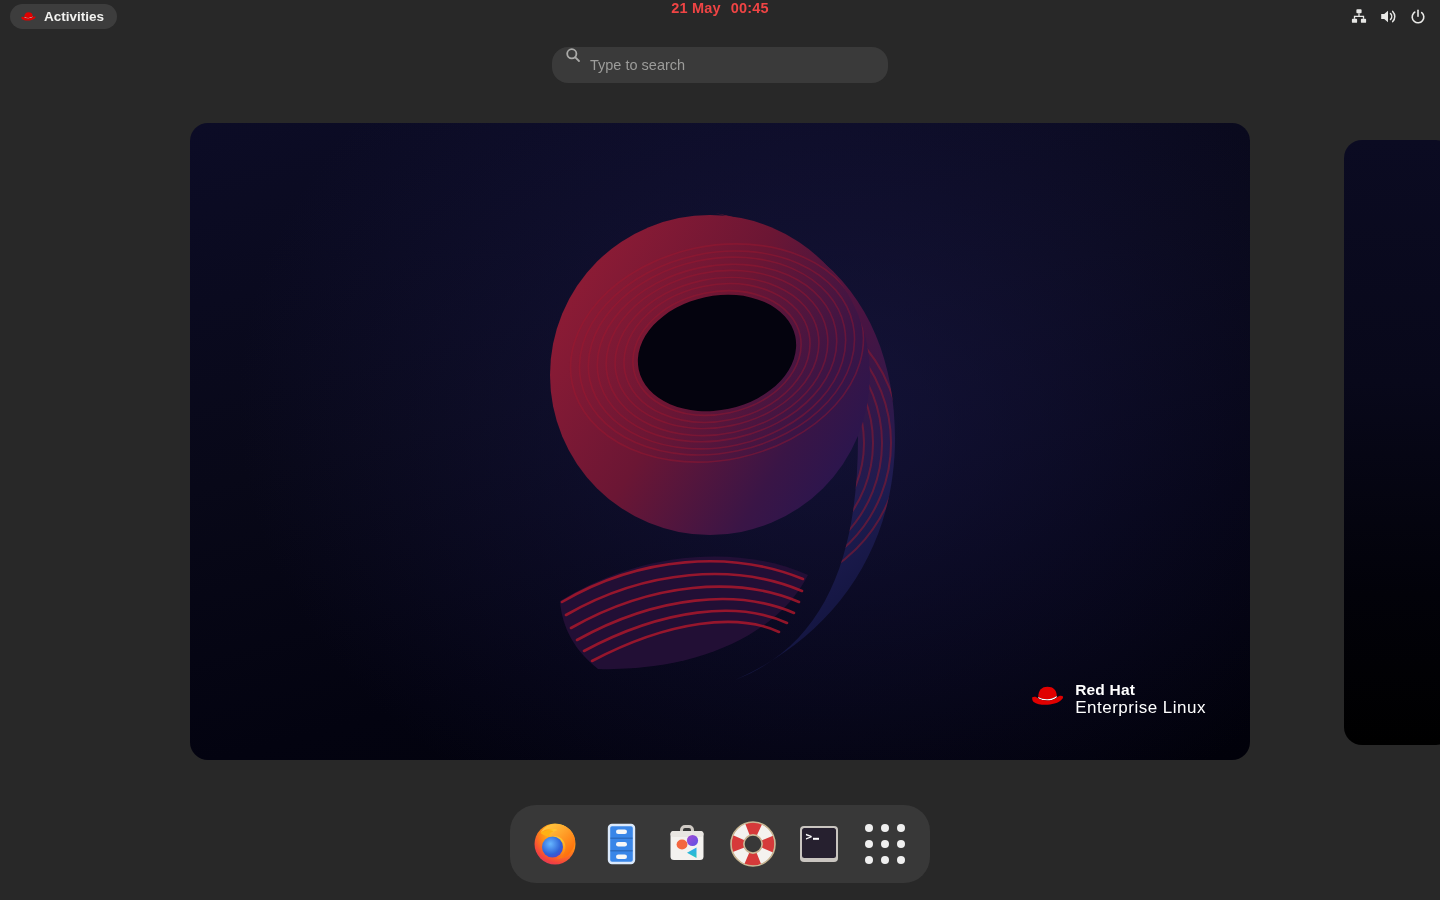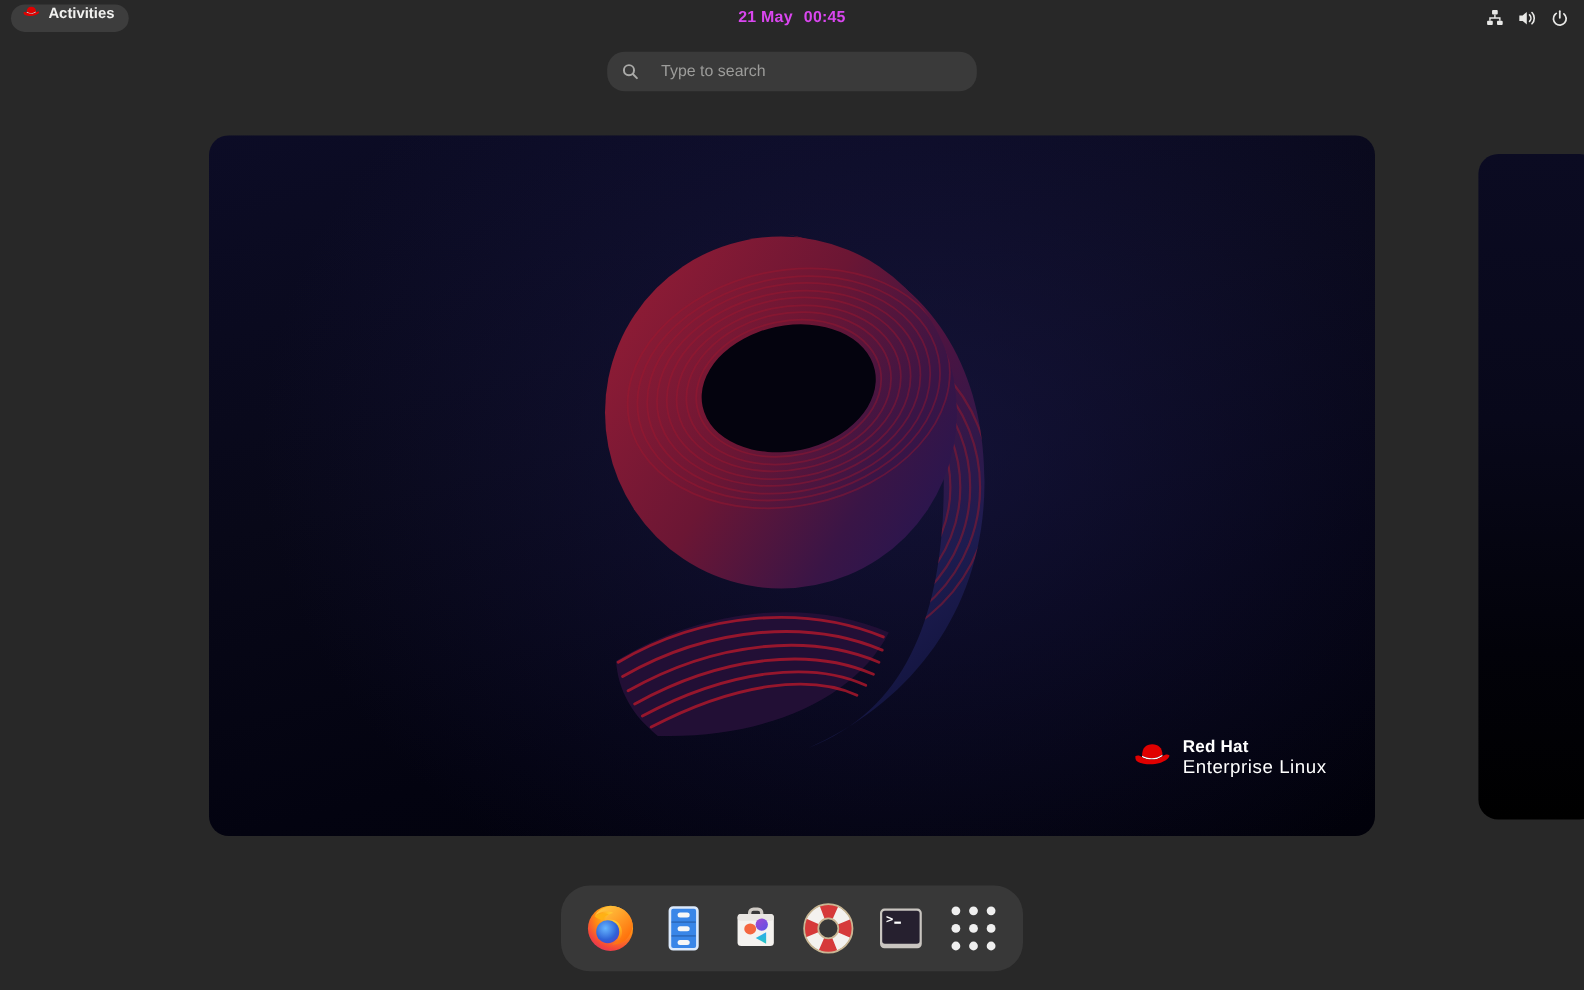--- a/index.html
+++ b/index.html
@@ -11,61 +11,61 @@
     -webkit-font-smoothing:antialiased;
   }
 
   
   .topbar {
     position:absolute; top:0; left:0; right:0; height:32px;
     display:flex; align-items:center; justify-content:space-between;
     padding:0 10px;
   }
   .activities-pill {
-    display:flex; align-items:flex-start; gap:7px;
+    display:flex; align-items:center; gap:7px;
     background:#3d3d3d; border-radius:999px;
     height:25px; padding:0 13px 0 10px;
     color:#f2f2f0; font-size:13.5px; font-weight:600;
     cursor:pointer; border:none;
   }
   .clock {
     position:absolute; left:50%; top:0; height:32px;
     transform:translateX(-50%);
-    display:flex; align-items:center; gap:10px;
-    color:#d946ef; font-size:14.5px; font-weight:700; letter-spacing:.2px;
+    display:flex; gap:10px;
+    color:#ef4444; font-size:14.5px; font-weight:700; letter-spacing:.2px;
     cursor:pointer;
   }
   .status { display:flex; align-items:center; gap:13px; height:32px; padding:0 4px; cursor:pointer; }
   .status svg { display:block; }
 
   
   .search-bar {
     position:absolute; top:47px; left:50%; transform:translateX(-50%);
     width:336px; height:36px;
     background:#3a3a3a; border-radius:16px;
-    display:flex; align-items:center; gap:20px; padding:0 13px;
+    display:flex; gap:9px; padding:0 13px;
   }
   .search-bar input {
     flex:1; background:transparent; border:none; outline:none;
     color:#d6d6d4; font-size:14.5px; font-family:"Liberation Sans",sans-serif;
   }
   .search-bar input::placeholder { color:#9c9c9a; }
 
   
   .ws-main {
     position:absolute; left:190px; top:123px; width:1060px; height:637px;
     border-radius:18px; overflow:hidden; cursor:pointer;
     background:
       radial-gradient(950px 760px at 60% 44%, rgba(32,30,88,.50), rgba(10,10,34,0) 62%),
       linear-gradient(165deg, #0c0c26 0%, #080818 40%, #030310 70%, #01010a 100%);
   }
   .ws-main svg.wall { position:absolute; inset:0; width:100%; height:100%; }
 
   .rhel-logo {
-    position:absolute; right:44px; bottom:52px;
+    position:absolute; right:44px; bottom:42px;
     display:flex; align-items:flex-start; gap:9px;
   }
   .rhel-logo .hat { width:37px; height:26px; margin-top:1px; }
   .logo-text .brand  { font-size:15.5px; font-weight:700; color:#fff; letter-spacing:.2px; line-height:1.15; }
   .logo-text .product{ font-size:17px; font-weight:400; color:#fff; letter-spacing:.5px; line-height:1.15; }
 
   .ws-next {
     position:absolute; left:1344px; top:140px; width:110px; height:605px;
     border-radius:18px; cursor:pointer;
     background:linear-gradient(180deg,#0b0b22 0%, #08081a 40%, #020209 75%, #000 100%);

